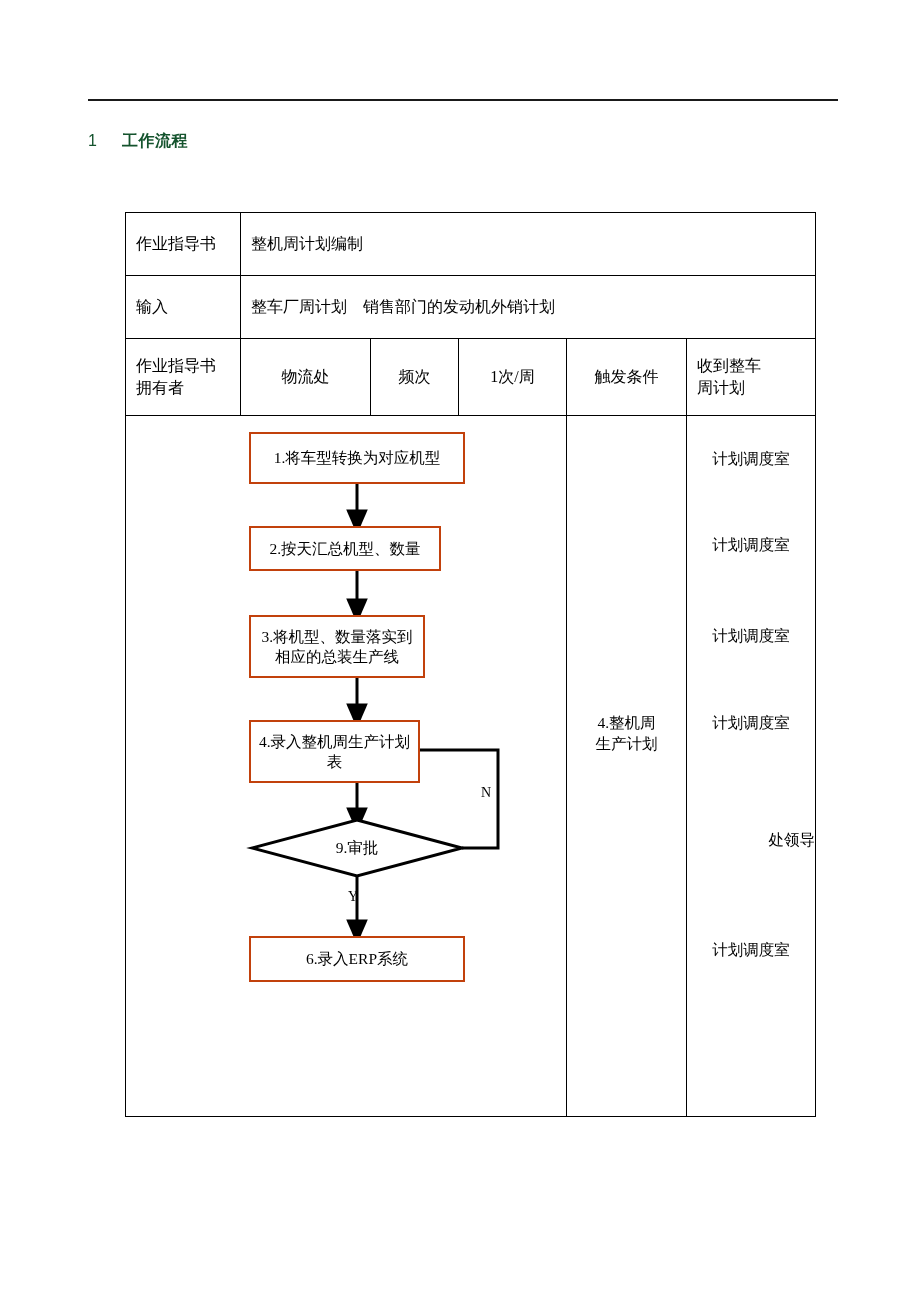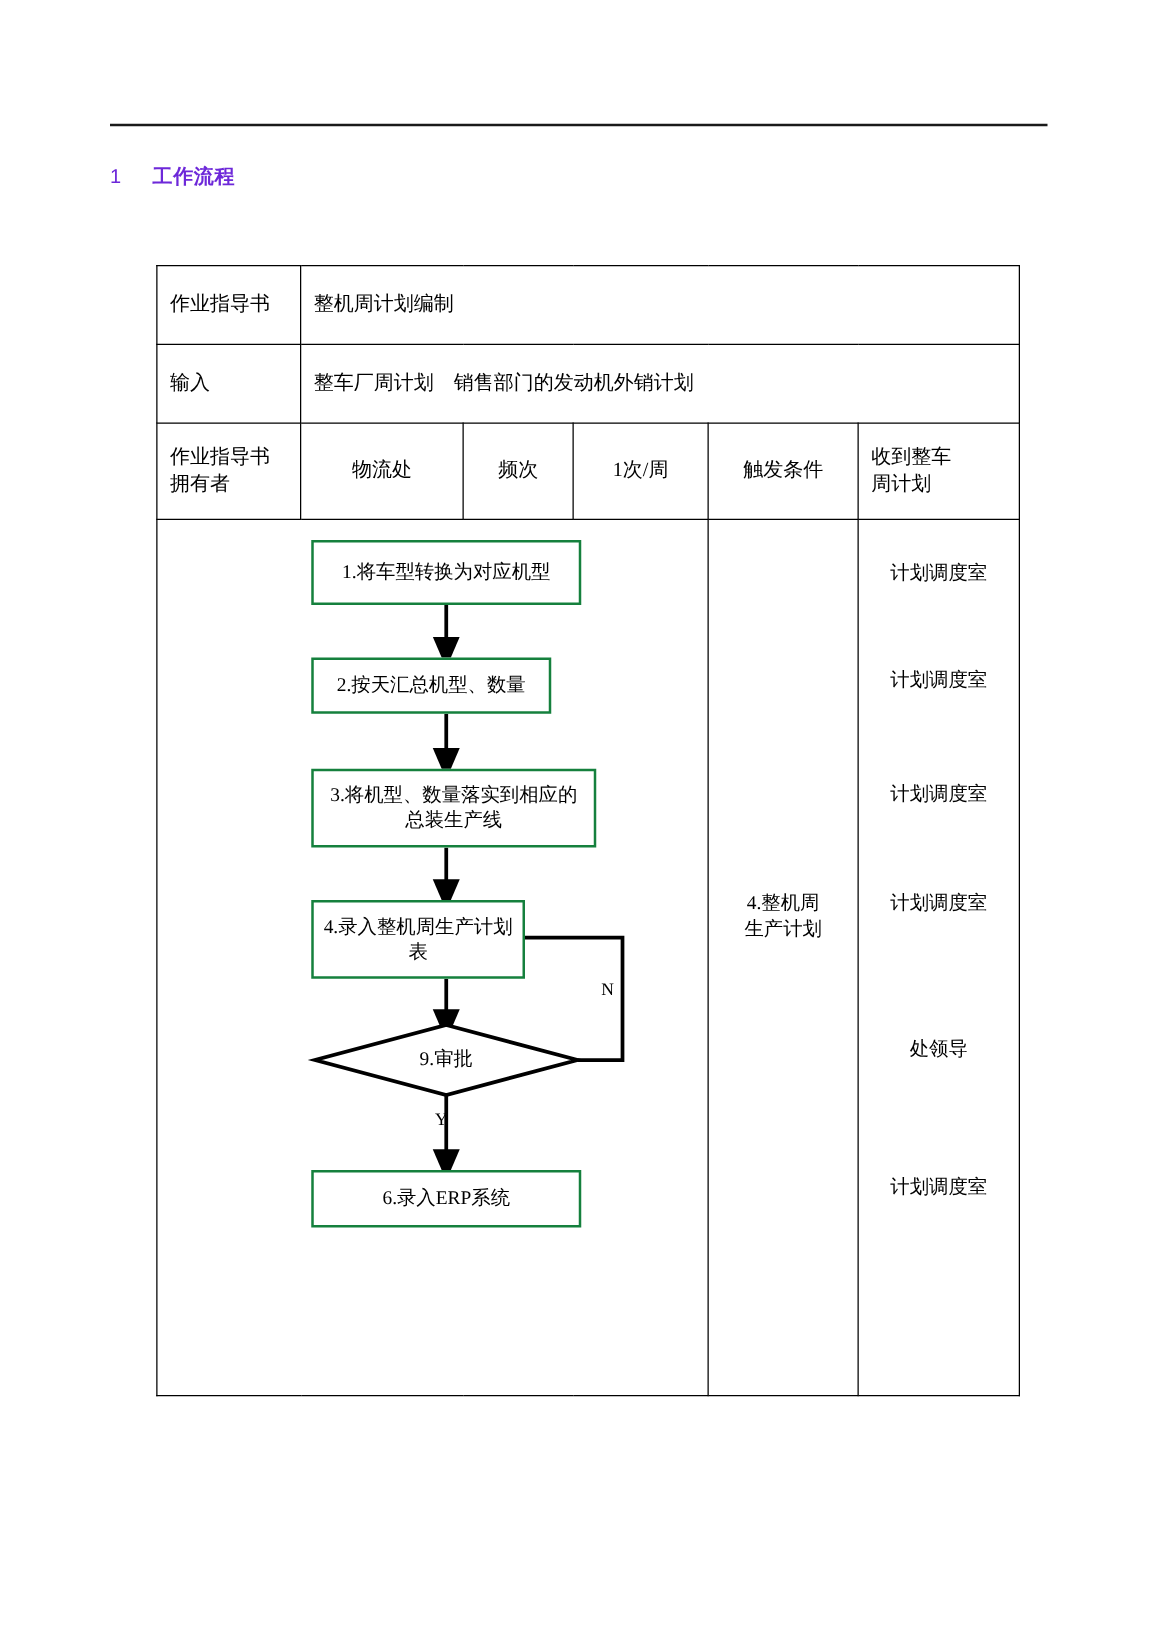--- a/index.html
+++ b/index.html
@@ -29,21 +29,21 @@
   
   .section-heading {
     position: absolute;
     left: 88px;
     top: 131px;
     font-family: "Liberation Sans", "DejaVu Sans", sans-serif;
     font-size: 16px;
     font-weight: 600;
     letter-spacing: 0.5px;
     white-space: nowrap;
-    color: #6d28d9;
+    color: #14532d;
   }
   .section-heading .num {
     display: inline-block;
     width: 34px;
     font-weight: 400;
   }
 
   
   .wi-table {
     position: absolute;
@@ -99,21 +99,21 @@
   }
   .flow-canvas svg {
     position: absolute;
     left: 0;
     top: 0;
   }
 
   .fnode {
     position: absolute;
     box-sizing: border-box;
-    border: 2px solid #15803d;
+    border: 2px solid #c2410c;
     background: #fff;
     display: flex;
     align-items: center;
     justify-content: center;
     text-align: center;
     font-size: 15.5px;
     line-height: 1.25;
     padding: 2px 6px;
   }
 
@@ -227,21 +227,21 @@
         </svg>
 
         <div class="fnode" style="left:123px; top:16px; width:216px; height:52px;">
           <span>1.将车型转换为对应机型</span>
         </div>
 
         <div class="fnode" style="left:123px; top:110px; width:192px; height:45px;">
           <span>2.按天汇总机型、数量</span>
         </div>
 
-        <div class="fnode" style="left:123px; top:199px; width:228px; height:63px;">
+        <div class="fnode" style="left:123px; top:199px; width:176px; height:63px;">
           <span>3.将机型、数量落实到相应的总装生产线</span>
         </div>
 
         <div class="fnode" style="left:123px; top:304px; width:171px; height:63px;">
           <span>4.录入整机周生产计划表</span>
         </div>
 
         <div class="diamond-label" style="left:166px; top:418px; width:130px; height:28px;">
           <span>9.审批</span>
         </div>
@@ -262,18 +262,18 @@
         <span>4.整机周</span><br>
         <span>生产计划</span>
       </div>
     </td>
 
     <td class="resp-cell">
       <div class="resp-text" style="top:33px;">计划调度室</div>
       <div class="resp-text" style="top:119px;">计划调度室</div>
       <div class="resp-text" style="top:210px;">计划调度室</div>
       <div class="resp-text" style="top:297px;">计划调度室</div>
-      <div class="resp-text" style="top:414px;">处领导</div>
+      <div class="resp-text" style="top:414px;text-align:right;">处领导</div>
       <div class="resp-text" style="top:524px;">计划调度室</div>
     </td>
   </tr>
 </tbody>
   </table>
 
 </body></html>

